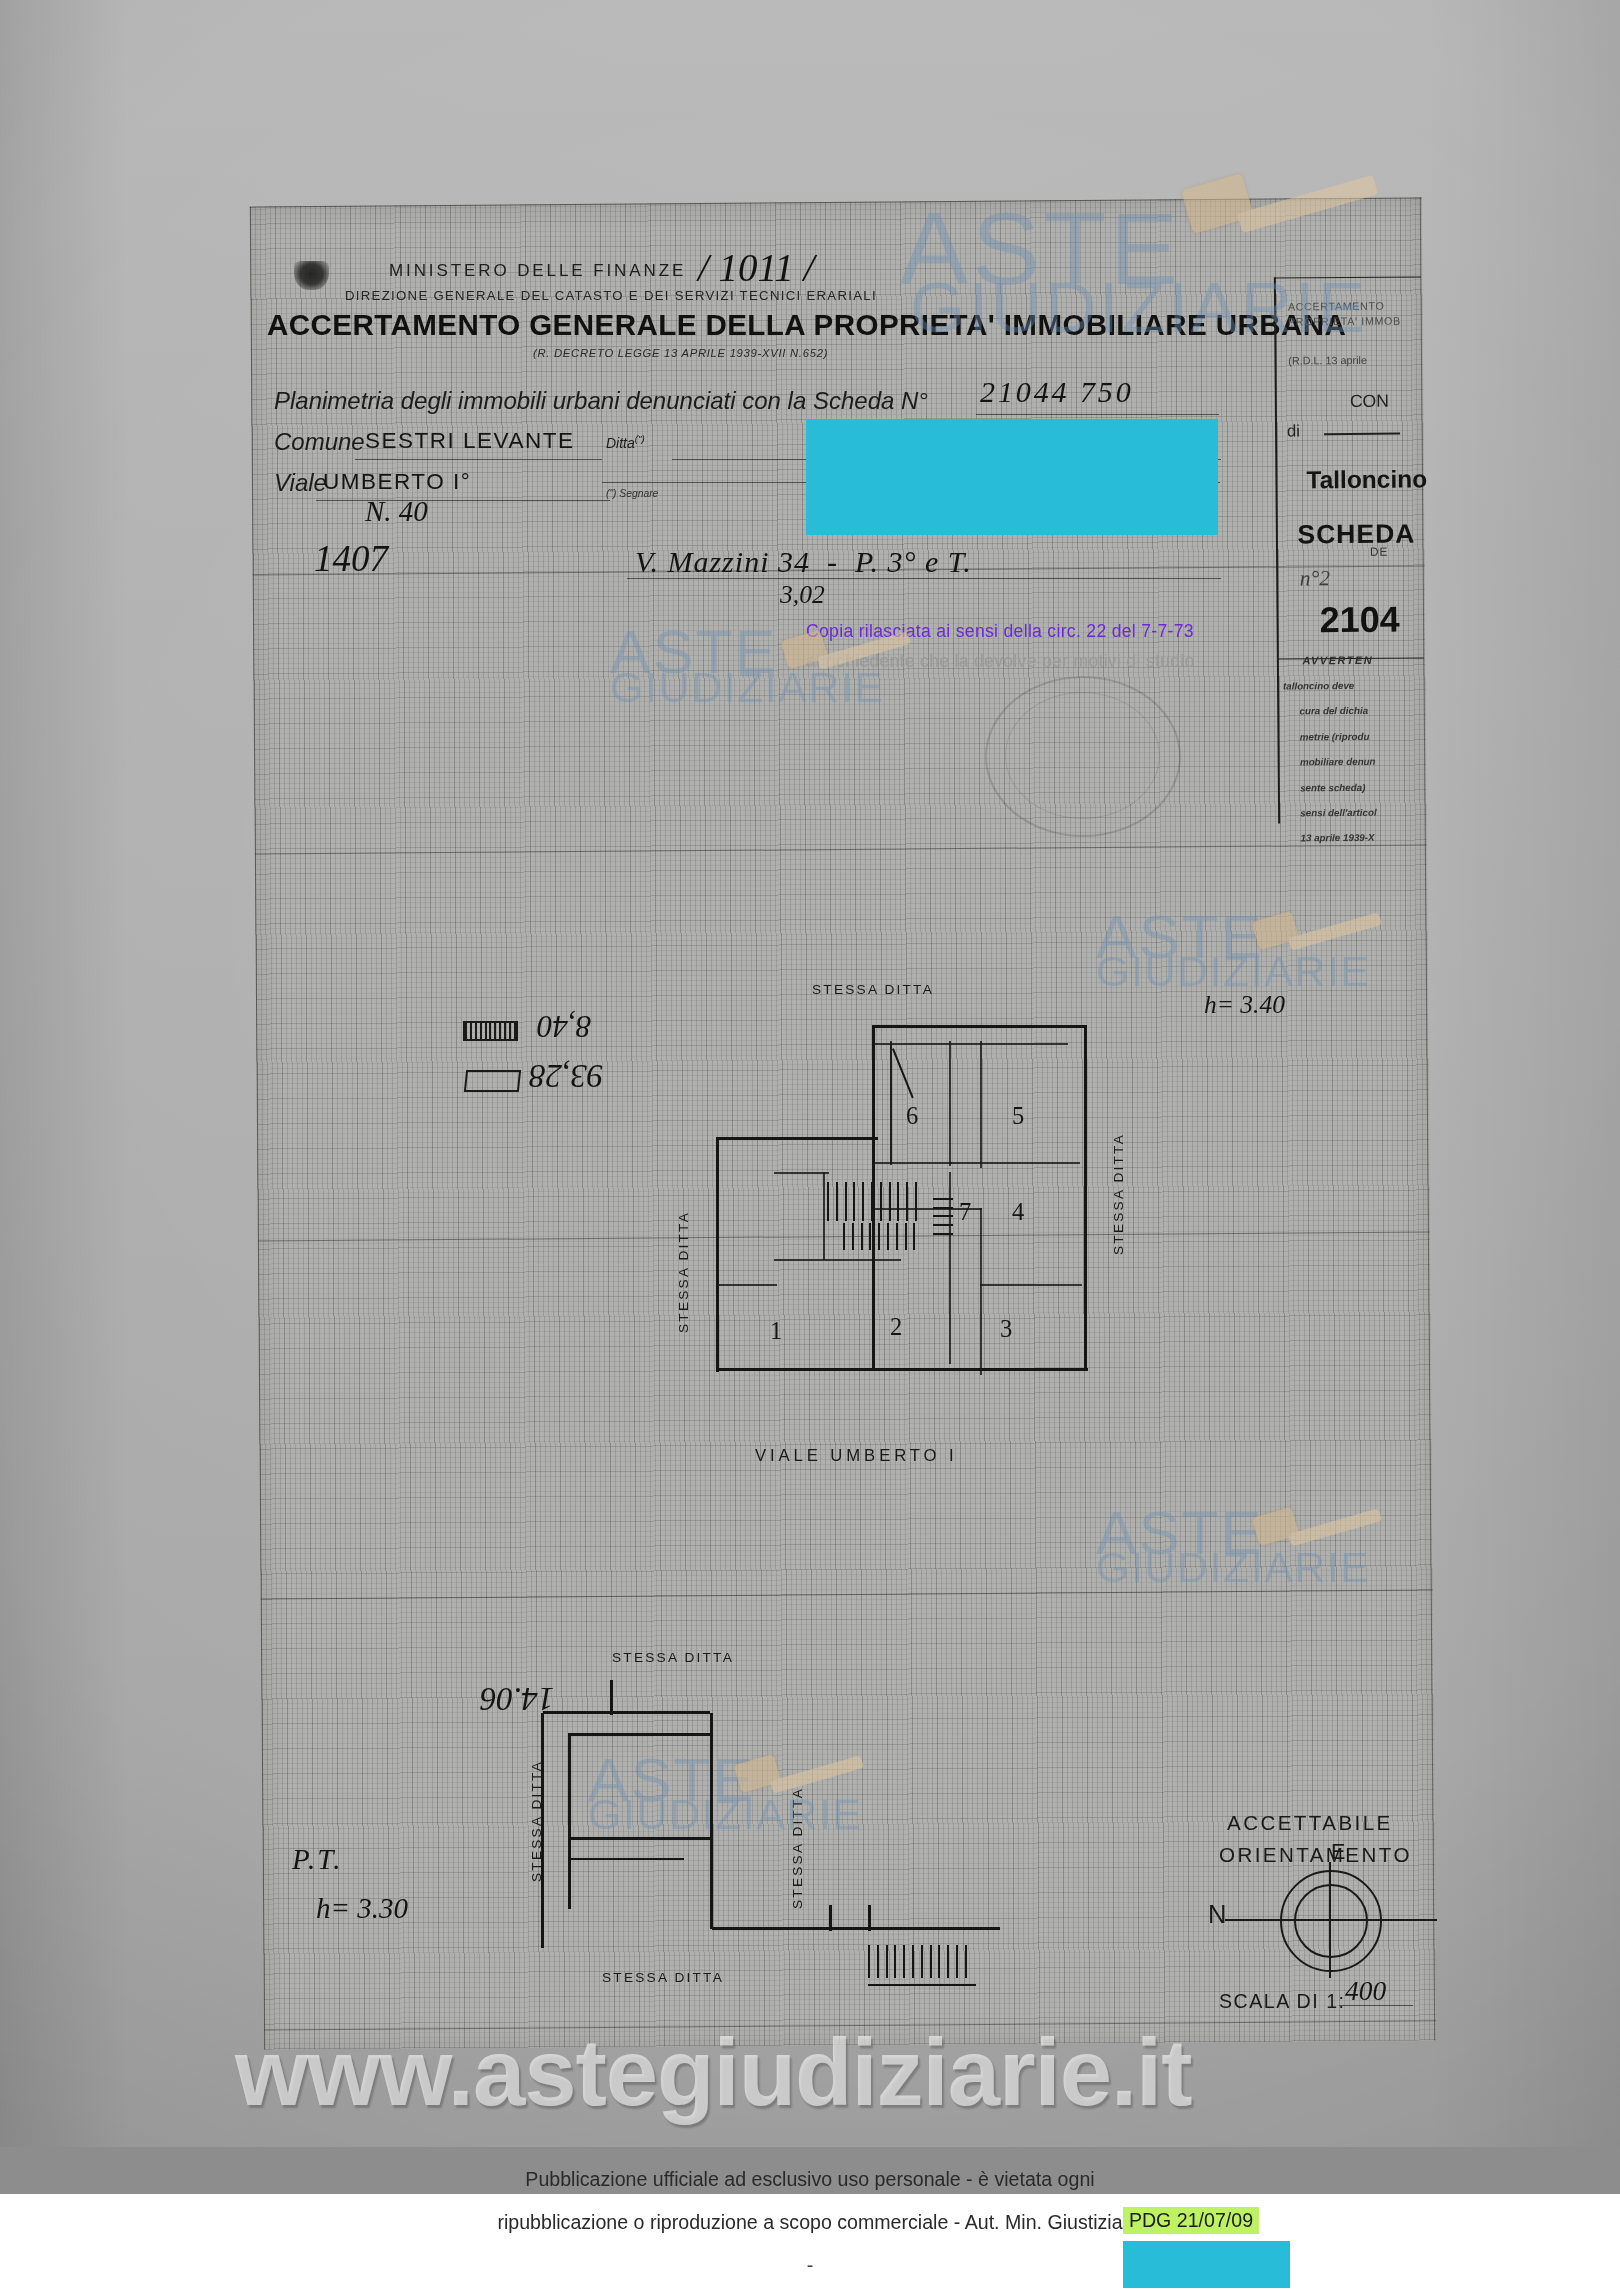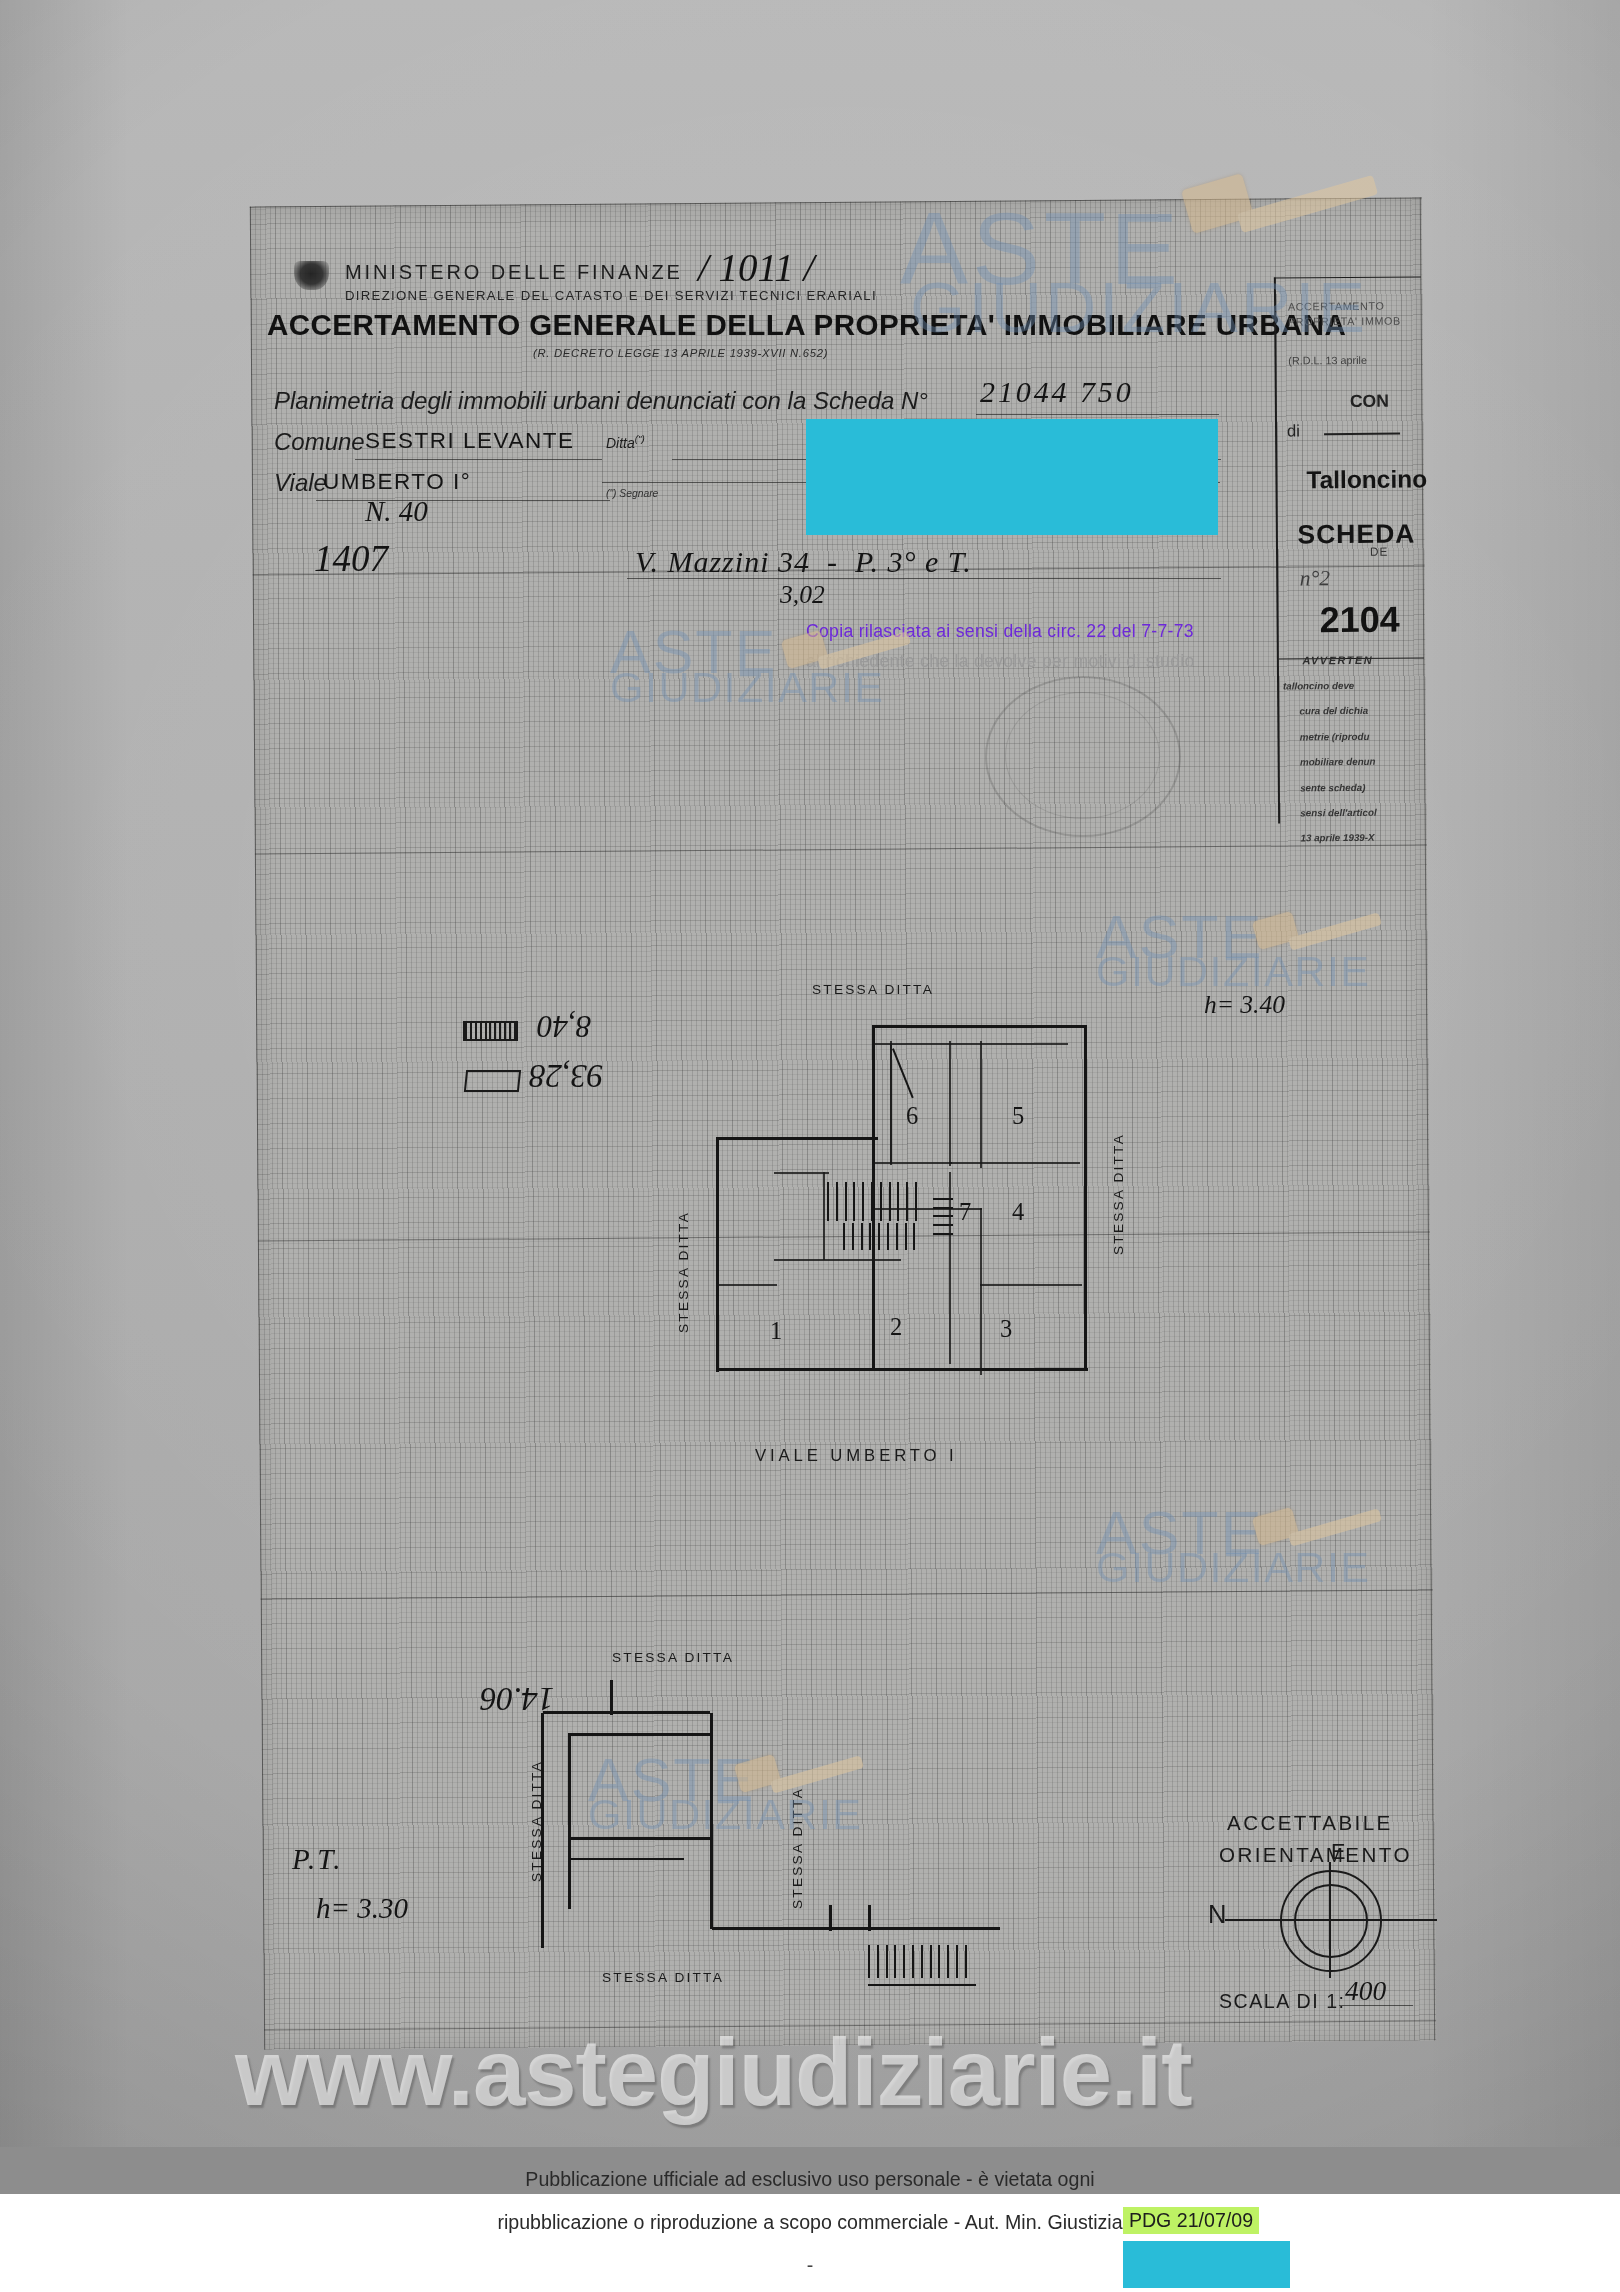--- a/index.html
+++ b/index.html
@@ -33,21 +33,21 @@
   }
   
   .hrule{position:absolute;left:0;height:1px;background:rgba(30,30,30,.45);}
   .vrule{position:absolute;top:0;width:1px;background:rgba(30,30,30,.40);}
 
   
   .ink{position:absolute;color:#1b1b1b;white-space:pre;}
   .print{font-family:"Liberation Sans",sans-serif;}
 
   
-  #mf-line{font-size:20px;letter-spacing:2.9px;font-weight:500;color:#1d1d1d;}
+  #mf-line{font-size:17px;letter-spacing:2.9px;font-weight:500;color:#1d1d1d;padding-left:44px;}
   #dg-line{font-size:13.2px;letter-spacing:1.3px;color:#242424;}
   #big-title{font-size:29px;font-weight:bold;letter-spacing:0.4px;color:#111;
              transform:scaleX(1.02);transform-origin:left center;}
   #decreto{font-size:11.3px;font-style:italic;letter-spacing:0.7px;color:#2a2a2a;}
   .formlab{font-size:24px;font-style:italic;color:#1c1c1c;}
   .formlab.sm{font-size:14px;}
   .tiny{font-size:10.3px;font-style:italic;color:#303030;}
 
   
   .hw{font-family:"Liberation Serif",serif;font-style:italic;color:#141414;}
@@ -178,21 +178,21 @@
 
   <div style="position:absolute;left:985px;top:676px;width:192px;height:157px;border:2px solid rgba(60,60,60,.22);border-radius:50%;"></div>
   <div style="position:absolute;left:1005px;top:692px;width:153px;height:125px;border:1px solid rgba(60,60,60,.16);border-radius:50%;"></div>
 
   <div class="cyan" style="left:806px;top:419px;width:412px;height:116px;"></div>
 
   <div id="tall">
     <div class="t" style="left:11.8px;top:21.6px;font-size:10.8px;letter-spacing:0.6px;color:#4a4a4a;">ACCERTAMENTO</div>
     <div class="t" style="left:11.8px;top:37px;font-size:10.8px;letter-spacing:0.6px;color:#4a4a4a;">PROPRIETA' IMMOB</div>
     <div class="t" style="left:11.8px;top:76px;font-size:10.8px;color:#3e3e3e;">(R.D.L. 13 aprile</div>
-    <div class="t" style="left:73px;top:113px;font-size:17.6px;font-weight:bold;color:#222;">CON</div>
+    <div class="t" style="left:73px;top:113px;font-size:17.6px;font-weight:normal;color:#222;">CON</div>
     <div class="t" style="left:9.8px;top:143px;font-size:16.7px;color:#222;">di</div>
     <div style="position:absolute;left:47px;top:155px;width:76px;height:2px;background:#202020;"></div>
     <div class="t" style="left:29px;top:188px;font-size:24.5px;font-weight:bold;color:#141414;">Talloncino</div>
     <div class="t" style="left:92px;top:223px;font-size:11.8px;letter-spacing:1px;color:#333;margin-top:44px;">DE</div>
     <div class="t" style="left:19.6px;top:241px;font-size:26.5px;font-weight:bold;letter-spacing:1px;color:#141414;">SCHEDA</div>
     <div class="t hw" style="left:21.6px;top:288px;font-size:21.6px;color:#3d3d3d;">n°2</div>
     <div class="t" style="left:41px;top:321px;font-size:36px;font-weight:bold;color:#121212;">2104</div>
 
     <div style="position:absolute;left:0;top:380px;width:145px;border-top:1.5px solid #1b1b1b;"></div>
     <div class="t" style="left:23.5px;top:376px;font-size:11px;font-weight:bold;font-style:italic;letter-spacing:1.5px;color:#2d2d2d;">AVVERTEN</div>

